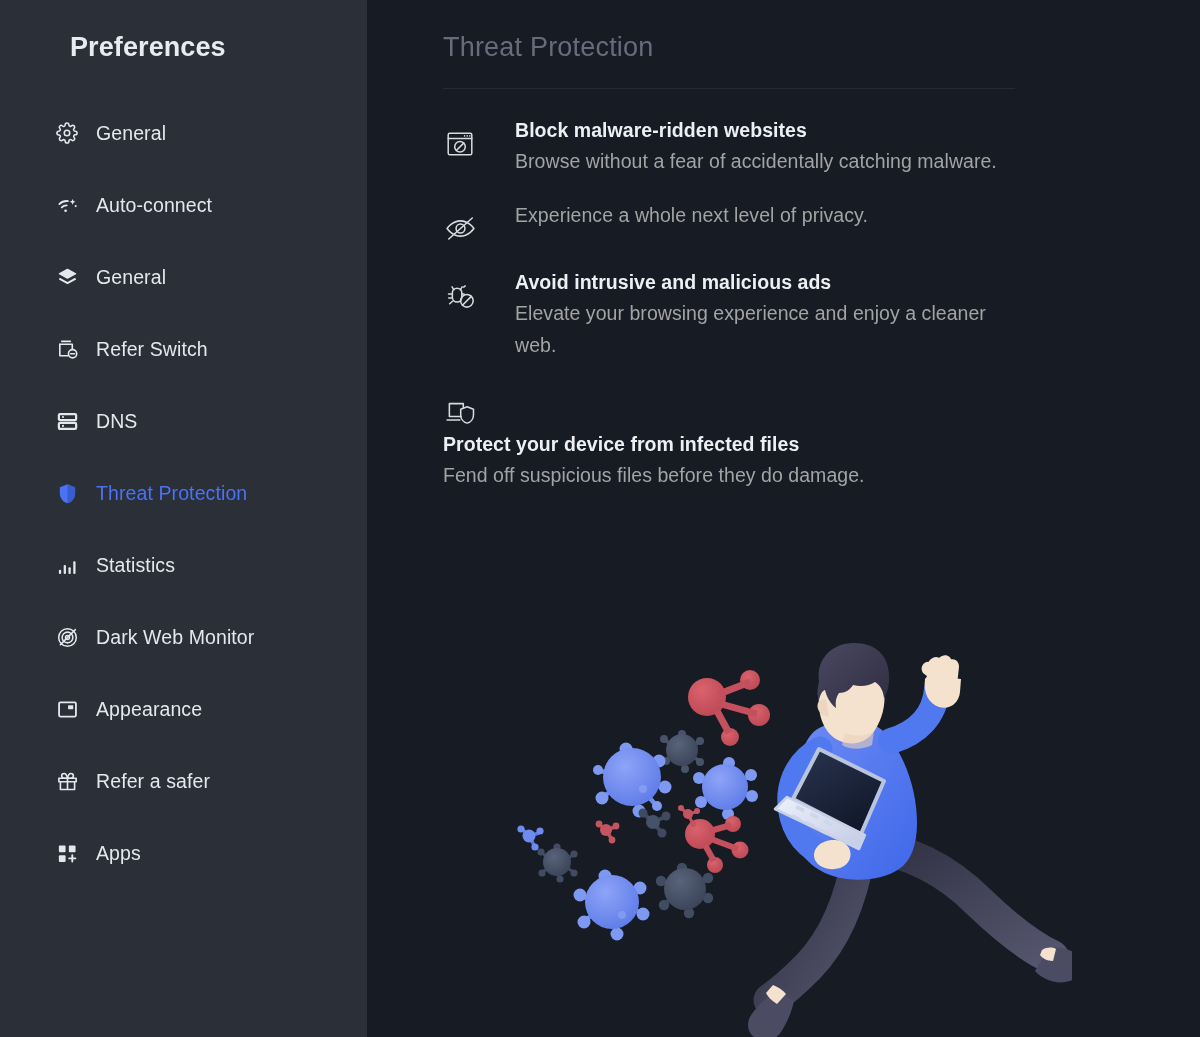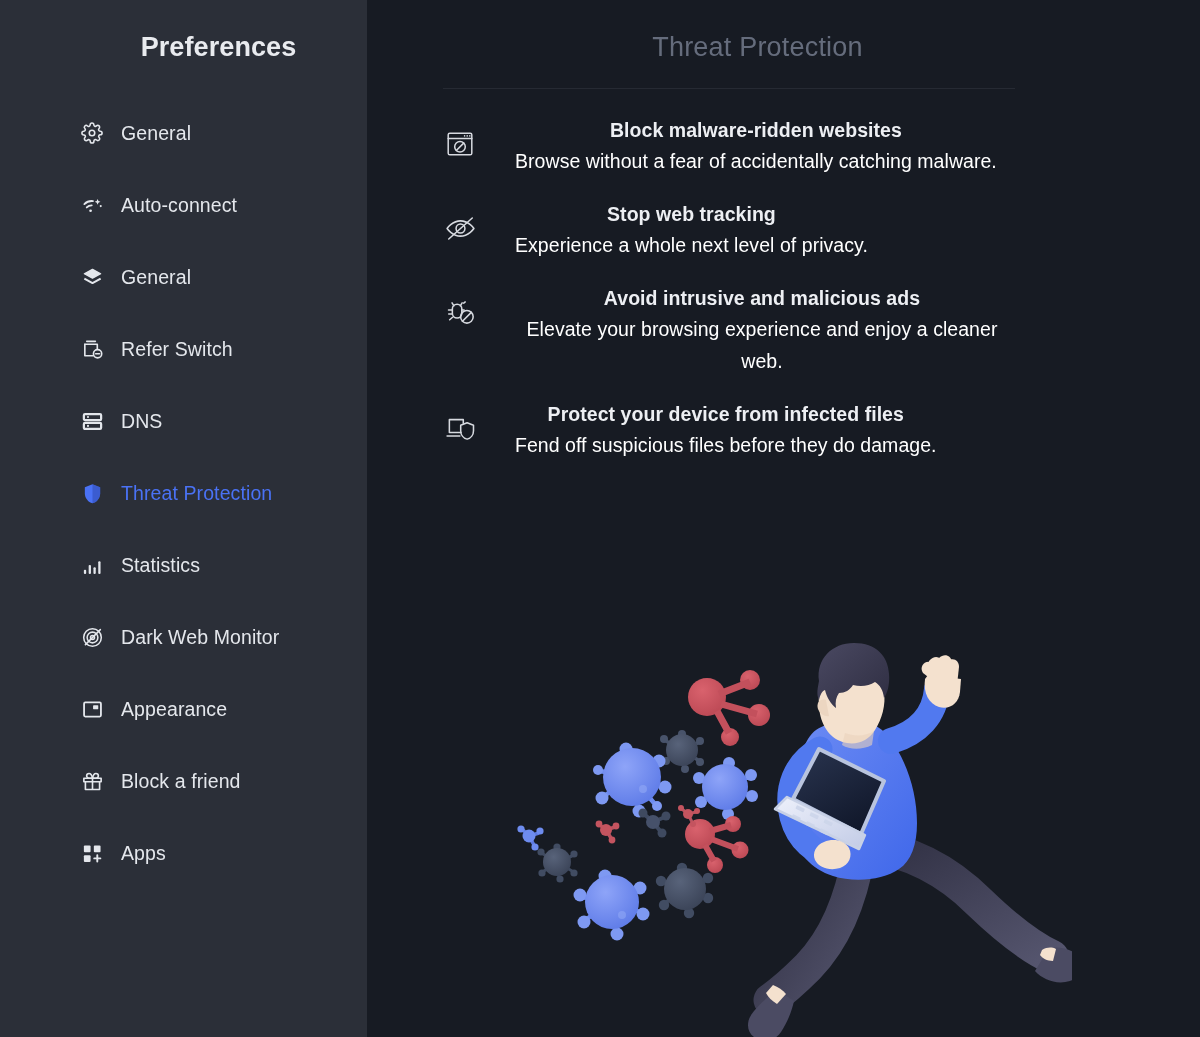--- a/index.html
+++ b/index.html
@@ -9,21 +9,20 @@
     overflow: hidden;
     background: #171b23;
     font-family: "Liberation Sans", sans-serif;
     -webkit-font-smoothing: antialiased;
   }
   .app {
     position: relative;
     width: 1072px;
     height: 1037px;
     display: flex;
-    text-align: center;
   }
 
   
   .sidebar {
     width: 367px;
     height: 100%;
     background: #2b2f38;
     flex: 0 0 367px;
     position: relative;
     overflow: hidden;
@@ -36,21 +35,21 @@
     padding: 30px 0 0 70px;
     line-height: 34px;
   }
   .nav {
     margin-top: 33px;
   }
   .nav-item {
     display: flex;
     align-items: center;
     height: 72px;
-    padding-left: 79px;
+    padding-left: 54px;
     color: #e4e7ec;
     font-size: 19.5px;
     letter-spacing: 0.1px;
     cursor: pointer;
   }
   .nav-item .ico {
     width: 26px;
     height: 26px;
     flex: 0 0 26px;
     margin-right: 16px;
@@ -118,21 +117,21 @@
 
   .features {
     margin: 26px 0 0 0;
     padding: 0 63px 0 76px;
   }
   .feature {
     display: flex;
     align-items: flex-start;
     margin-bottom: 22px;
   }
-  .feature:last-child { margin-bottom: 4px; }
+  .feature:last-child { margin-bottom: 4px; flex-direction: column; }
   .feature .f-ico {
     width: 34px;
     height: 34px;
     flex: 0 0 34px;
     margin-right: 38px;
     margin-top: 12px;
     color: #d7dae0;
     display: flex;
     align-items: center;
     justify-content: center;
@@ -140,21 +139,21 @@
   .feature .f-ico svg { display: block; }
   .f-text { padding-top: 0; }
   .f-title {
     color: #edeff3;
     font-size: 19.5px;
     font-weight: 700;
     line-height: 30px;
     letter-spacing: 0.05px;
   }
   .f-desc {
-    color: #ffffff;
+    color: #a3a3a3;
     font-size: 19.5px;
     font-weight: 400;
     line-height: 32px;
     letter-spacing: 0.05px;
   }
 
   
   .illustration {
     position: absolute;
     left: 100px;
@@ -280,21 +279,21 @@
       <div class="nav-item">
         <span class="ico">
           <svg width="23" height="23" viewBox="0 0 24 24" fill="none" stroke="currentColor" stroke-width="1.7" stroke-linejoin="round">
             <rect x="3" y="8.6" width="18" height="3.6"></rect>
             <path d="M4.6 12.2v8.2h14.8v-8.2"></path>
             <path d="M12 8.6v11.8"></path>
             <path d="M12 8.6S11 3.6 8.4 3.6a2.4 2.4 0 0 0 0 5z"></path>
             <path d="M12 8.6s1-5 3.6-5a2.4 2.4 0 0 1 0 5z"></path>
           </svg>
         </span>
-        <span>Block a friend</span>
+        <span>Refer a safer</span>
       </div>
 
       <div class="nav-item">
         <span class="ico">
           <svg width="23" height="23" viewBox="0 0 24 24" fill="currentColor" stroke="currentColor">
             <rect x="3" y="3.6" width="7" height="7" rx="1" stroke="none"></rect>
             <rect x="13.4" y="3.6" width="7" height="7" rx="1" stroke="none"></rect>
             <rect x="3" y="13.8" width="7" height="7" rx="1" stroke="none"></rect>
             <path d="M17 13.9v6.4M13.8 17.1h6.4" stroke-width="2" fill="none" stroke-linecap="round"></path>
           </svg>
@@ -334,21 +333,20 @@
 
       <div class="feature">
         <span class="f-ico">
           <svg width="33" height="33" viewBox="0 0 32 32" fill="none" stroke="currentColor" stroke-width="1.5" stroke-linecap="round" stroke-linejoin="round">
             <path d="M3 16s5-7.4 13-7.4S29 16 29 16s-5 7.4-13 7.4S3 16 3 16z"></path>
             <circle cx="16" cy="16" r="4.3"></circle>
             <path d="M4.6 26.2L27.4 5.8"></path>
           </svg>
         </span>
         <div class="f-text">
-          <div class="f-title">Stop web tracking</div>
           <div class="f-desc">Experience a whole next level of privacy.</div>
         </div>
       </div>
 
       <div class="feature">
         <span class="f-ico">
           <svg width="33" height="33" viewBox="0 0 32 32" fill="none" stroke="currentColor" stroke-width="1.5" stroke-linecap="round">
             <path d="M8.1 12.6a4.6 4.6 0 0 1 9.2 0v4.2a4.6 4.6 0 0 1-9.2 0z"></path>
             <path d="M9.6 9.6L7.8 6.6M15.8 9.6l1.8-3"></path>
             <path d="M8.1 13.6H4.4M8.1 17.4H4.6M8.3 20.6l-2.8 2.4"></path>

